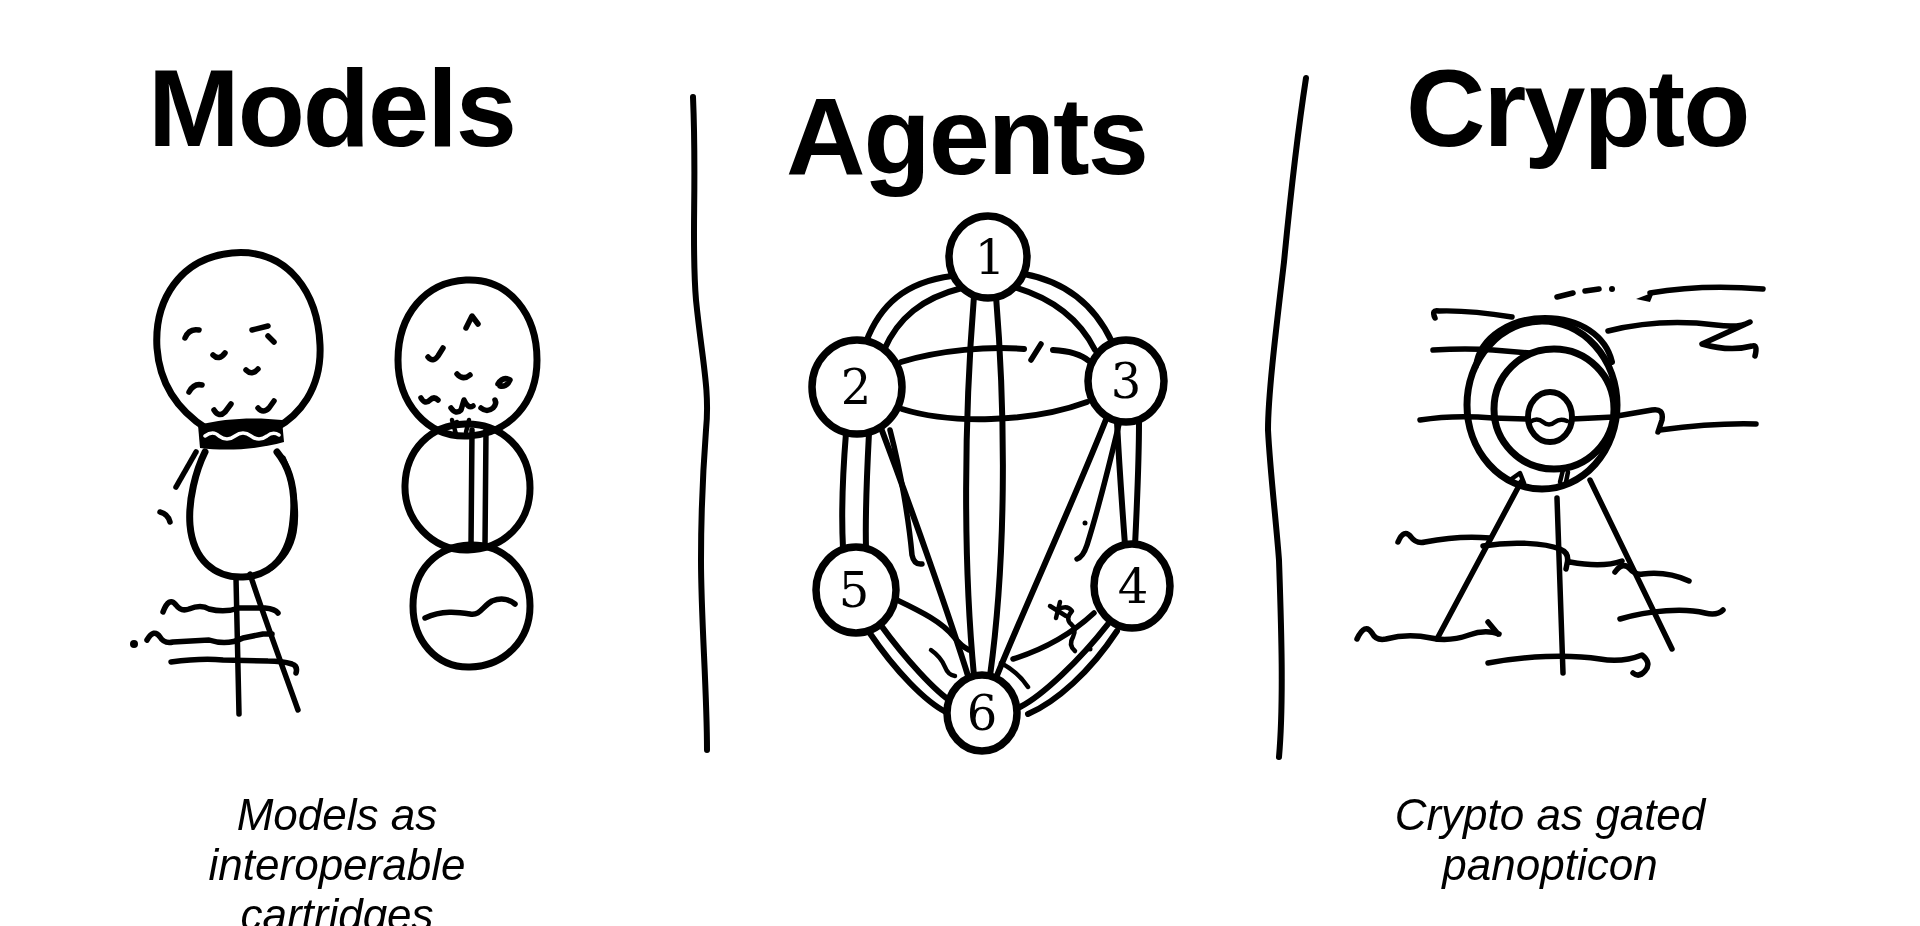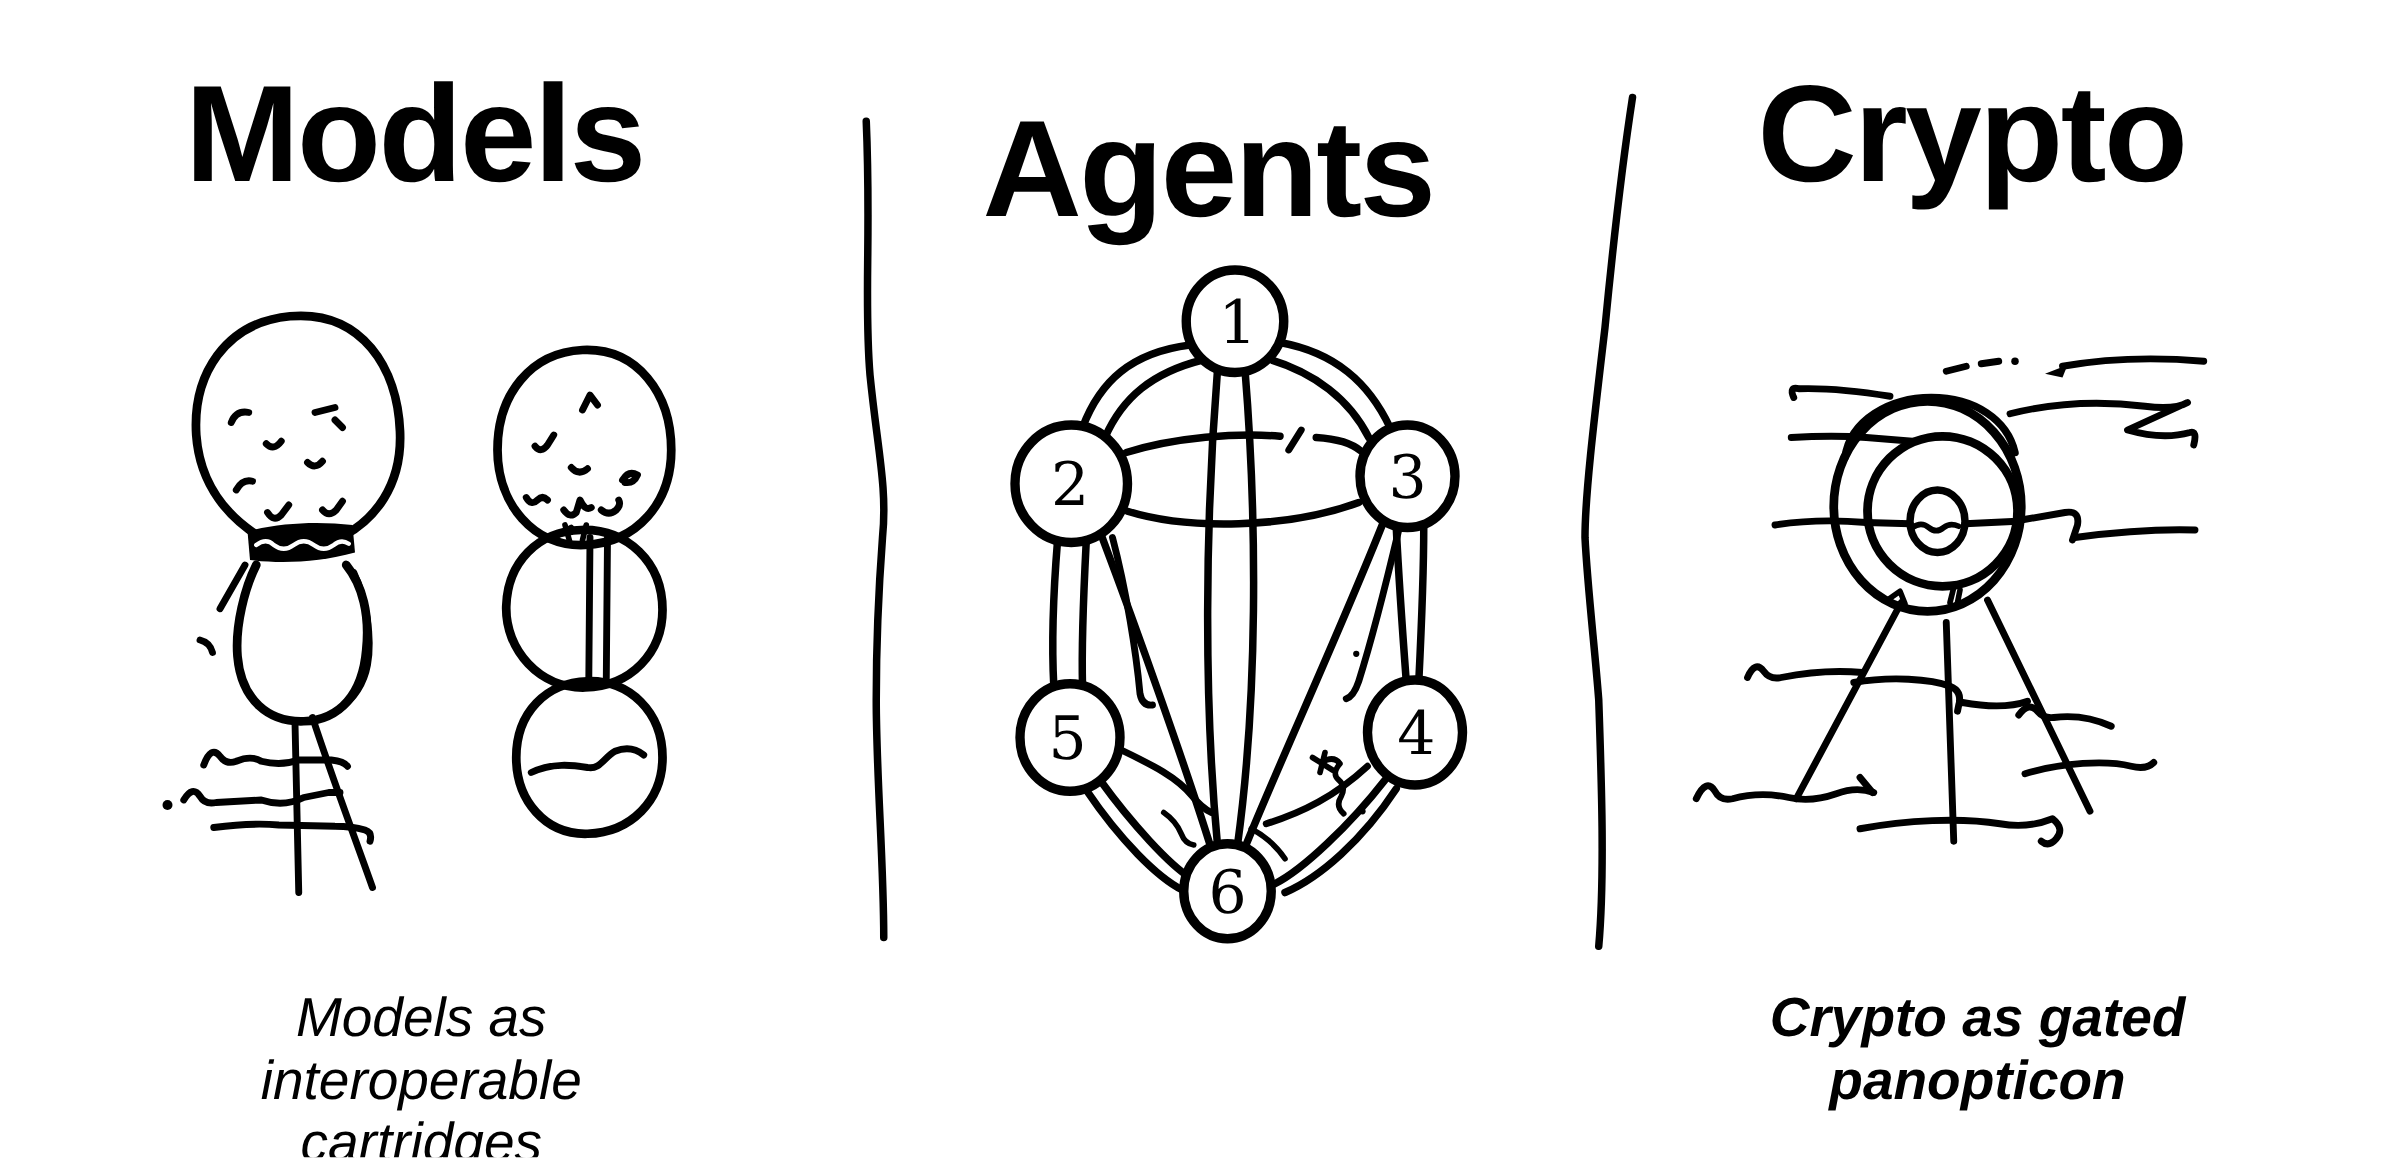--- a/index.html
+++ b/index.html
@@ -16,21 +16,21 @@
   .title.models { left:148px; }
   .title.agents { left:786px;margin-top:28px; }
   .title.crypto { left:1406px; }
   .caption {
     position:absolute; top:790px; width:460px; margin:0;
     font-size:44px; line-height:50px; font-style:italic;
     text-align:center; color:var(--ink); white-space:pre-line;
   }
   .caption.models { left:107px; }
   .caption.agents { left:721px; }
-  .caption.crypto { left:1352px;font-weight:bold; }
+  .caption.crypto { left:1320px; }
   svg.sketch { position:absolute; left:0; top:0; color:var(--ink); }
   svg.sketch path, svg.sketch ellipse, svg.sketch line {
     fill:none; stroke:currentColor; stroke-linecap:round; stroke-linejoin:round;
   }
   svg.sketch .w7 { stroke-width:7; }
   svg.sketch .w6 { stroke-width:6; }
   svg.sketch .w5 { stroke-width:5.5; }
   svg.sketch .w4 { stroke-width:4.5; }
   svg.sketch .nodec { fill:#ffffff; stroke-width:7.5; }
   svg.sketch .fillink { fill:currentColor; stroke:none; }

